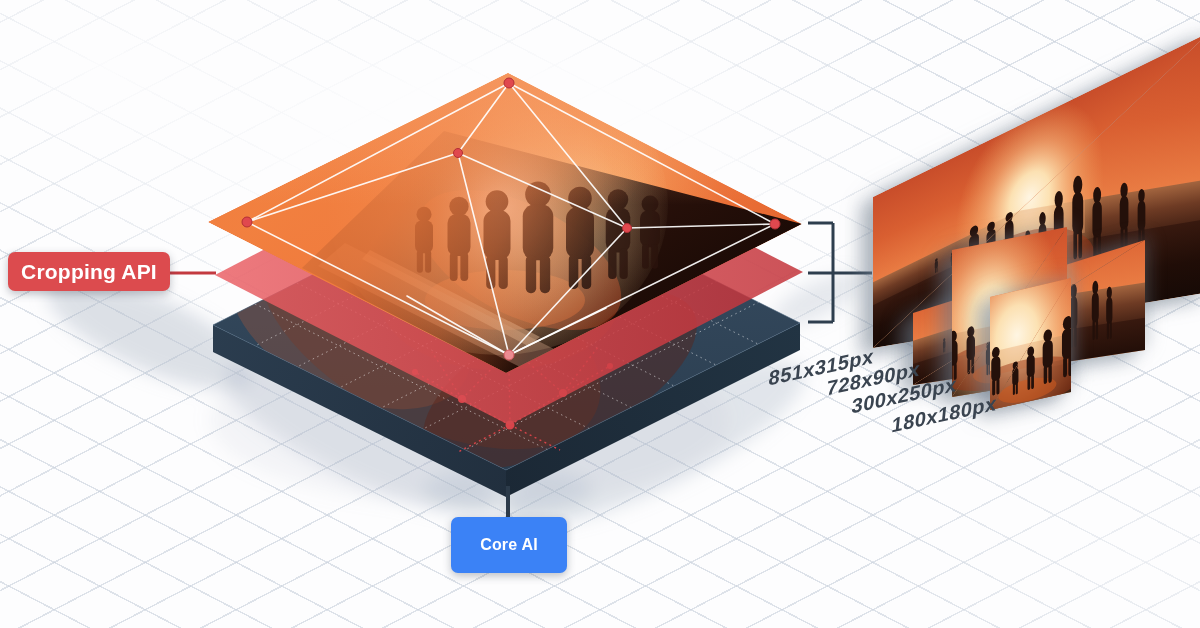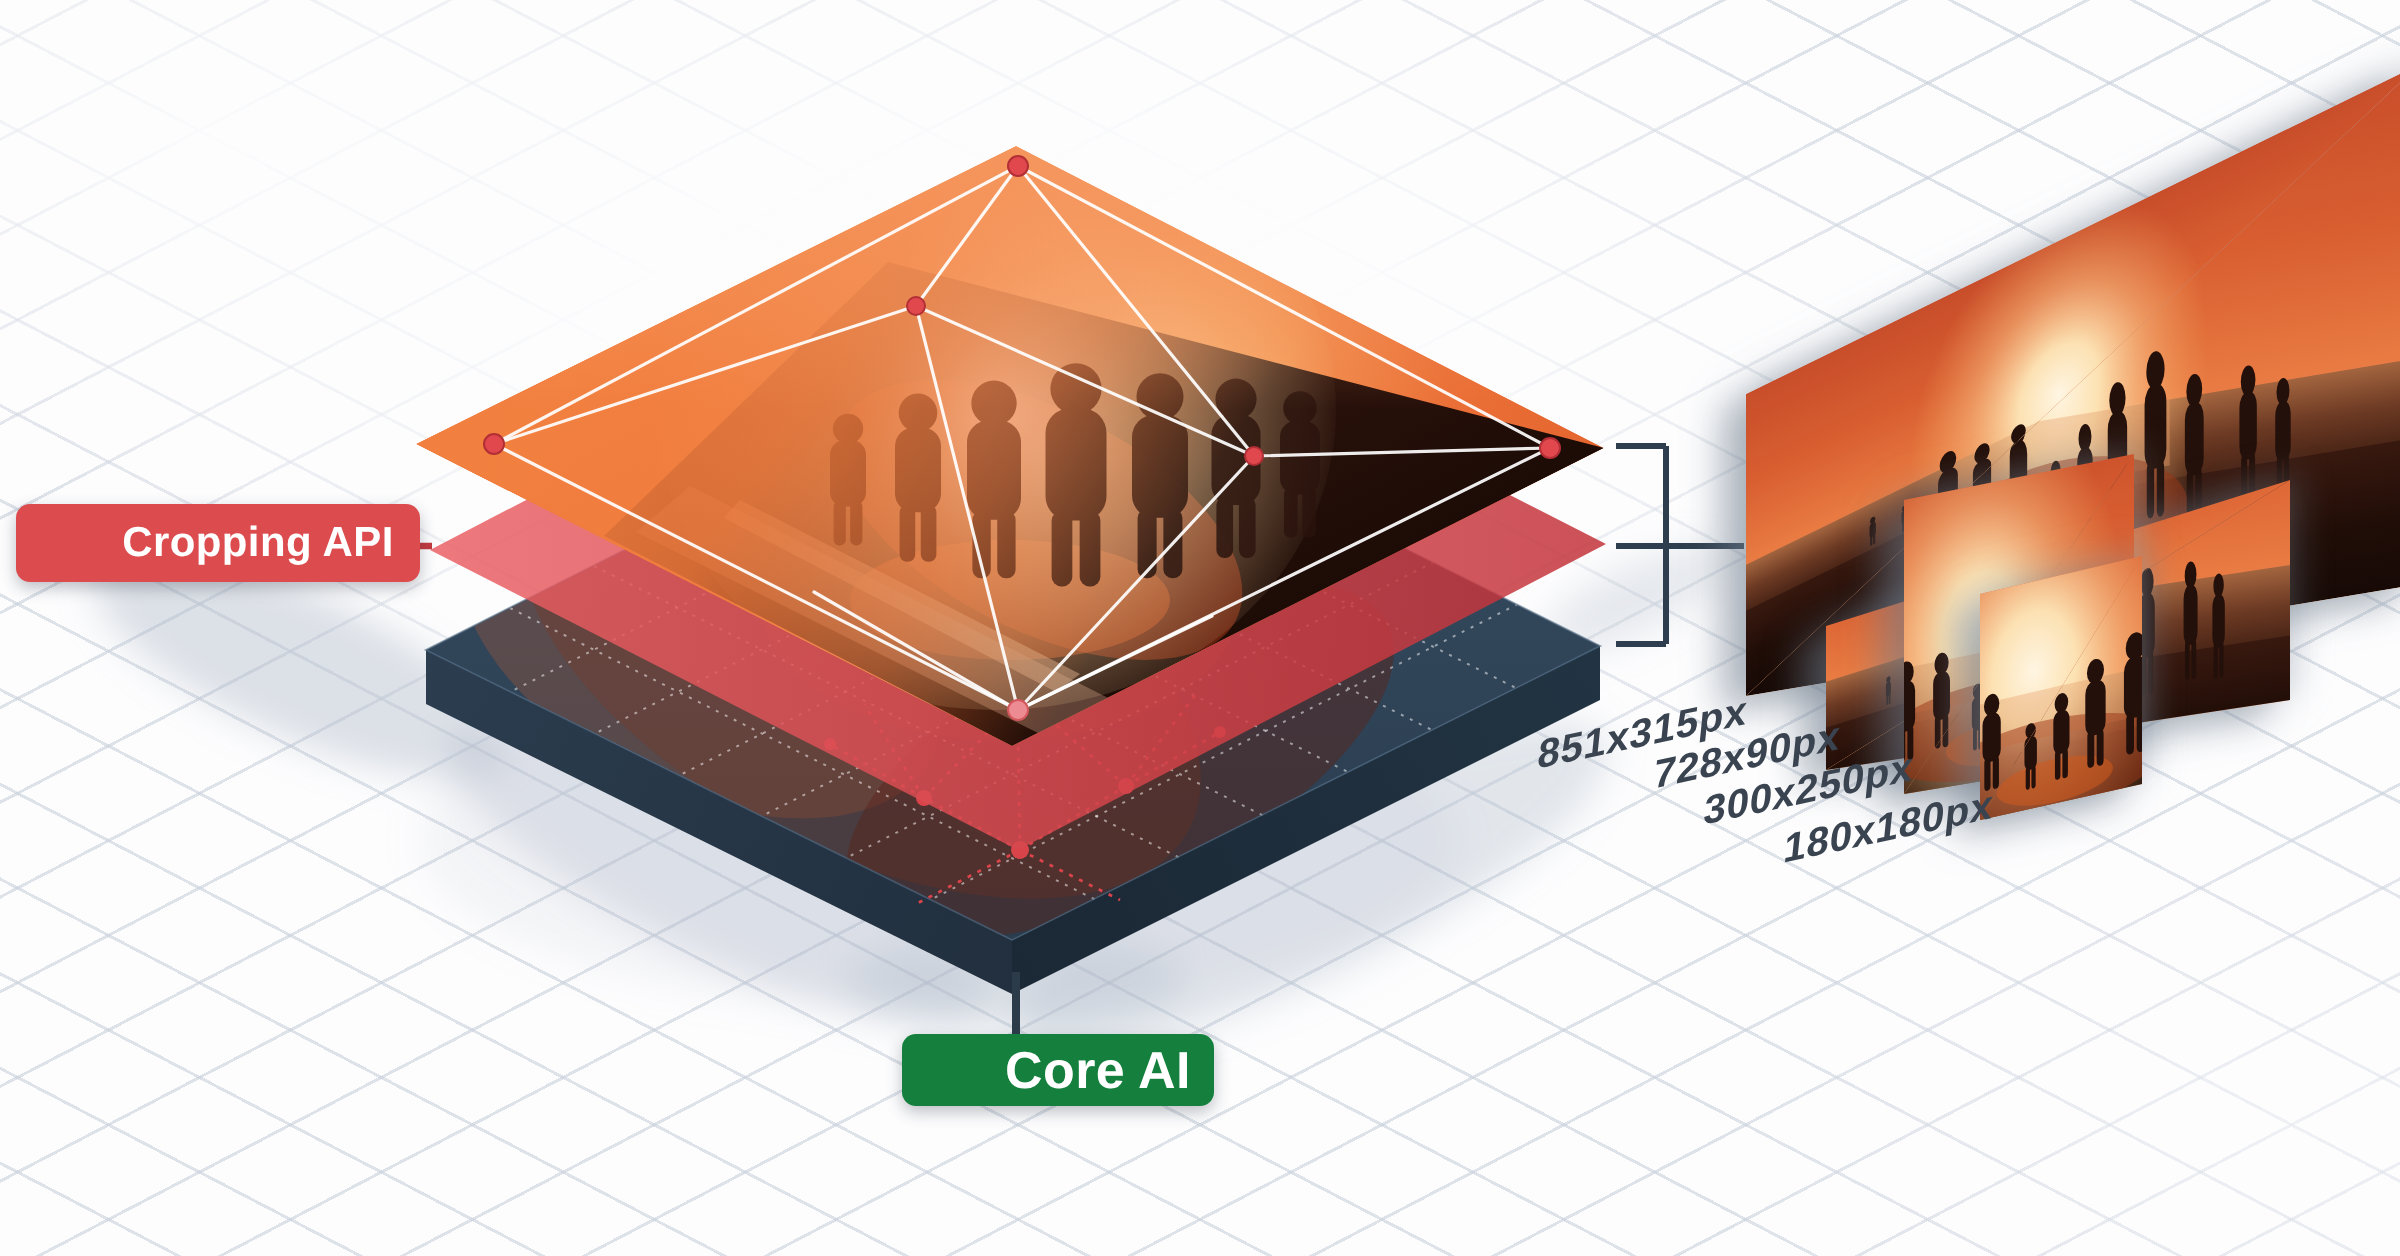--- a/index.html
+++ b/index.html
@@ -8,23 +8,23 @@
   .bg-grid{position:absolute;inset:0;
     background:
       repeating-linear-gradient(-27.5deg, rgba(206,214,224,0) 0 40.5px, rgba(201,209,220,.6) 40.5px 42px),
       repeating-linear-gradient(27.5deg, rgba(206,214,224,0) 0 40.5px, rgba(201,209,220,.6) 40.5px 42px);}
   .bg-wash{position:absolute;inset:0;background:
       radial-gradient(ellipse 640px 370px at 500px 185px, rgba(253,253,254,.97) 30%, rgba(253,253,254,0) 75%),
       radial-gradient(ellipse 430px 260px at 110px 70px, rgba(253,253,254,.95), rgba(253,253,254,0) 72%),
       radial-gradient(ellipse 430px 240px at 1150px 560px, rgba(253,253,254,.55), rgba(253,253,254,0) 70%);}
   svg.layer{position:absolute;left:0;top:0;display:block;}
   .tag{position:absolute;display:flex;align-items:center;justify-content:center;color:#fff;
-       font-weight:700;border-radius:7px;box-shadow:0 3px 8px rgba(40,50,65,.3);letter-spacing:.2px;padding-left:40px;}
+       font-weight:700;border-radius:7px;box-shadow:0 3px 8px rgba(40,50,65,.3);letter-spacing:.2px;}
   #tag-cropping{left:8px;top:252px;width:162px;height:39px;font-size:21px;background:#dc4b4e;}
-  #tag-core{left:451px;top:517px;width:116px;height:36px;font-size:26px;background:#15803d;}
+  #tag-core{left:451px;top:517px;width:116px;height:56px;font-size:16px;background:#3b82f6;}
   .size-label{position:absolute;font-weight:700;font-size:20px;color:#3a4450;white-space:nowrap;
        transform:skewY(-12deg) skewX(-6deg);transform-origin:0 0;letter-spacing:.4px;}
   #sl-851{left:770px;top:367px;}
   #sl-728{left:828px;top:377px;}
   #sl-300{left:853px;top:395px;}
   #sl-180{left:893px;top:414px;}
   .shot{filter:drop-shadow(-12px 8px 9px rgba(108,122,138,.5)) drop-shadow(5px -5px 8px rgba(130,142,156,.3));}
 </style>
 </head>
 <body>

